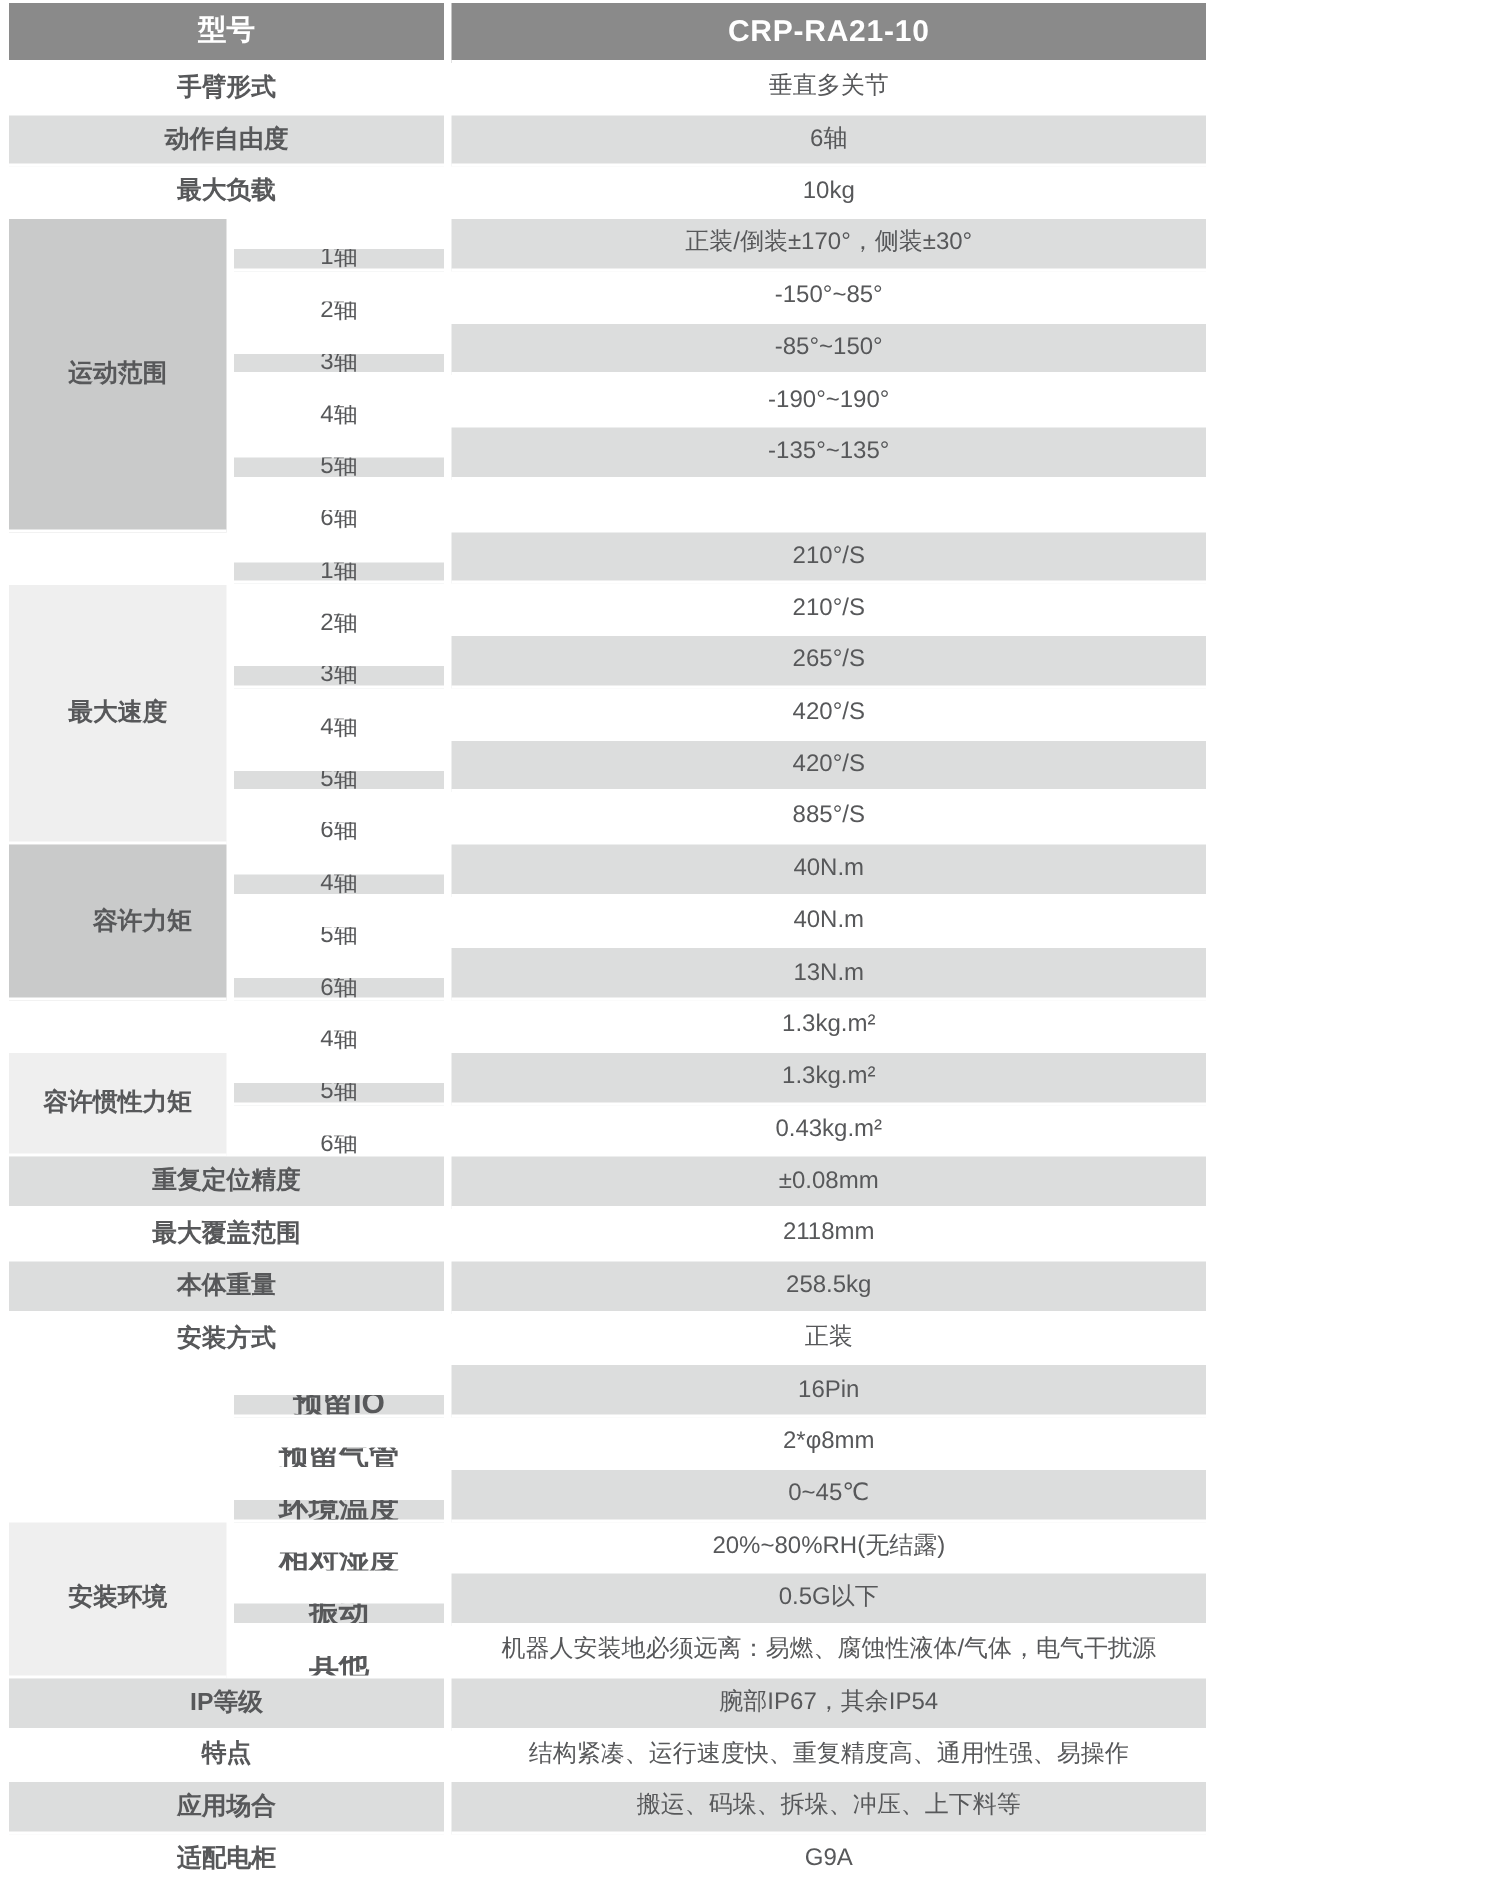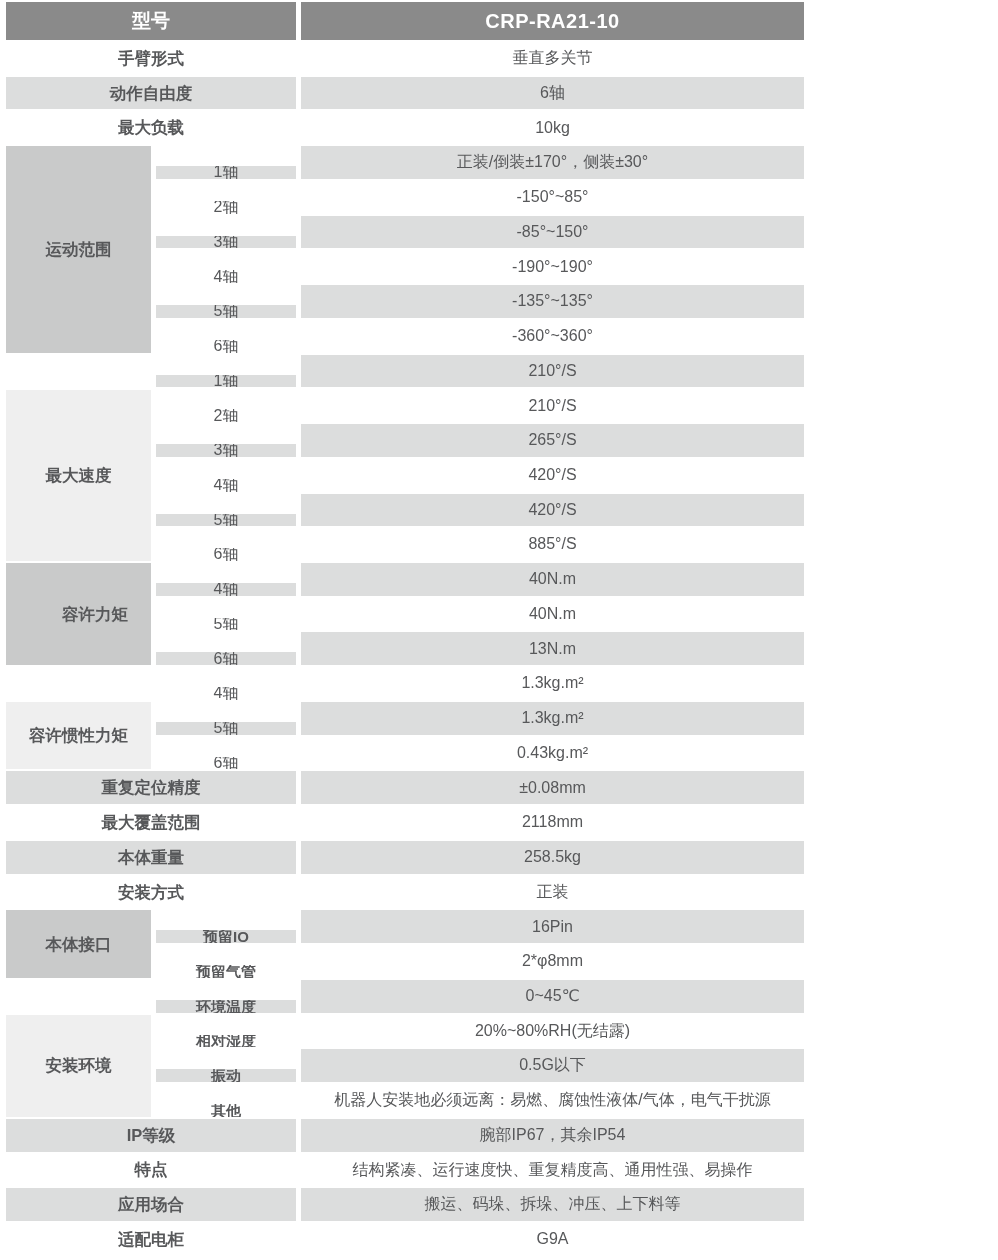--- a/index.html
+++ b/index.html
@@ -25,21 +25,21 @@
     overflow:hidden;white-space:nowrap;
   }
   .cell.header{background:var(--header-bg);color:var(--header-text);
     font-weight:bold;font-size:19px;}
   .cell.header.model-value{font-size:20px;letter-spacing:.5px;text-align:right;}
   .cell.simple-label{grid-column:1/3;font-weight:bold;font-size:16.5px;}
   .cell.header-label{grid-column:1/3;}
   .cell.group-label{grid-column:1;font-weight:bold;font-size:16.5px;
     white-space:normal;}
   .cell.sub-label{grid-column:2;margin-top:20px;}
-  .cell.sub-label.bold{font-weight:bold;font-size:15px;}
+  .cell.sub-label.bold{font-weight:bold;font-size:20px;}
   .cell.value-cell{grid-column:3;}
   .bg-white{background:var(--bg);}
   .bg-stripe{background:var(--stripe);}
   .bg-group-dark{background:var(--group-dark);}
   .bg-group-light{background:var(--group-light);margin-top:35px;}
 </style>
 </head>
 <body>
 
 <div class="page">
@@ -58,21 +58,20 @@
       <div class="cell value-cell bg-stripe" style="grid-row: 5; text-align: center;">正装/倒装±170°，侧装±30°</div>
       <div class="cell sub-label bg-white" style="grid-row: 6;">2轴</div>
       <div class="cell value-cell bg-white" style="grid-row: 6;">-150°~85°</div>
       <div class="cell sub-label bg-stripe" style="grid-row: 7;">3轴</div>
       <div class="cell value-cell bg-stripe" style="grid-row: 7;">-85°~150°</div>
       <div class="cell sub-label bg-white" style="grid-row: 8;">4轴</div>
       <div class="cell value-cell bg-white" style="grid-row: 8;">-190°~190°</div>
       <div class="cell sub-label bg-stripe" style="grid-row: 9;">5轴</div>
       <div class="cell value-cell bg-stripe" style="grid-row: 9;">-135°~135°</div>
       <div class="cell sub-label bg-white" style="grid-row: 10;">6轴</div>
-      <div class="cell value-cell bg-white" style="grid-row: 10;">-360°~360°</div>
       <div class="cell group-label bg-group-light" style="grid-row: 11 / span 6;">最大速度</div>
       <div class="cell sub-label bg-stripe" style="grid-row: 11;">1轴</div>
       <div class="cell value-cell bg-stripe" style="grid-row: 11;">210°/S</div>
       <div class="cell sub-label bg-white" style="grid-row: 12;">2轴</div>
       <div class="cell value-cell bg-white" style="grid-row: 12;">210°/S</div>
       <div class="cell sub-label bg-stripe" style="grid-row: 13;">3轴</div>
       <div class="cell value-cell bg-stripe" style="grid-row: 13;">265°/S</div>
       <div class="cell sub-label bg-white" style="grid-row: 14;">4轴</div>
       <div class="cell value-cell bg-white" style="grid-row: 14;">420°/S</div>
       <div class="cell sub-label bg-stripe" style="grid-row: 15;">5轴</div>
@@ -94,21 +93,20 @@
       <div class="cell sub-label bg-white" style="grid-row: 22;">6轴</div>
       <div class="cell value-cell bg-white" style="grid-row: 22;">0.43kg.m²</div>
       <div class="cell simple-label bg-stripe" style="grid-row: 23;">重复定位精度</div>
       <div class="cell value-cell bg-stripe" style="grid-row: 23;">±0.08mm</div>
       <div class="cell simple-label bg-white" style="grid-row: 24;">最大覆盖范围</div>
       <div class="cell value-cell bg-white" style="grid-row: 24;">2118mm</div>
       <div class="cell simple-label bg-stripe" style="grid-row: 25;">本体重量</div>
       <div class="cell value-cell bg-stripe" style="grid-row: 25;">258.5kg</div>
       <div class="cell simple-label bg-white" style="grid-row: 26;">安装方式</div>
       <div class="cell value-cell bg-white" style="grid-row: 26;">正装</div>
-      <div class="cell group-label bg-group-dark" style="grid-row: 27 / span 2;">本体接口</div>
       <div class="cell sub-label bold bg-stripe" style="grid-row: 27;">预留IO</div>
       <div class="cell value-cell bg-stripe" style="grid-row: 27;">16Pin</div>
       <div class="cell sub-label bold bg-white" style="grid-row: 28;">预留气管</div>
       <div class="cell value-cell bg-white" style="grid-row: 28;">2*φ8mm</div>
       <div class="cell group-label bg-group-light" style="grid-row: 29 / span 4;">安装环境</div>
       <div class="cell sub-label bold bg-stripe" style="grid-row: 29;">环境温度</div>
       <div class="cell value-cell bg-stripe" style="grid-row: 29;">0~45℃</div>
       <div class="cell sub-label bold bg-white" style="grid-row: 30;">相对湿度</div>
       <div class="cell value-cell bg-white" style="grid-row: 30;">20%~80%RH(无结露)</div>
       <div class="cell sub-label bold bg-stripe" style="grid-row: 31;">振动</div>

